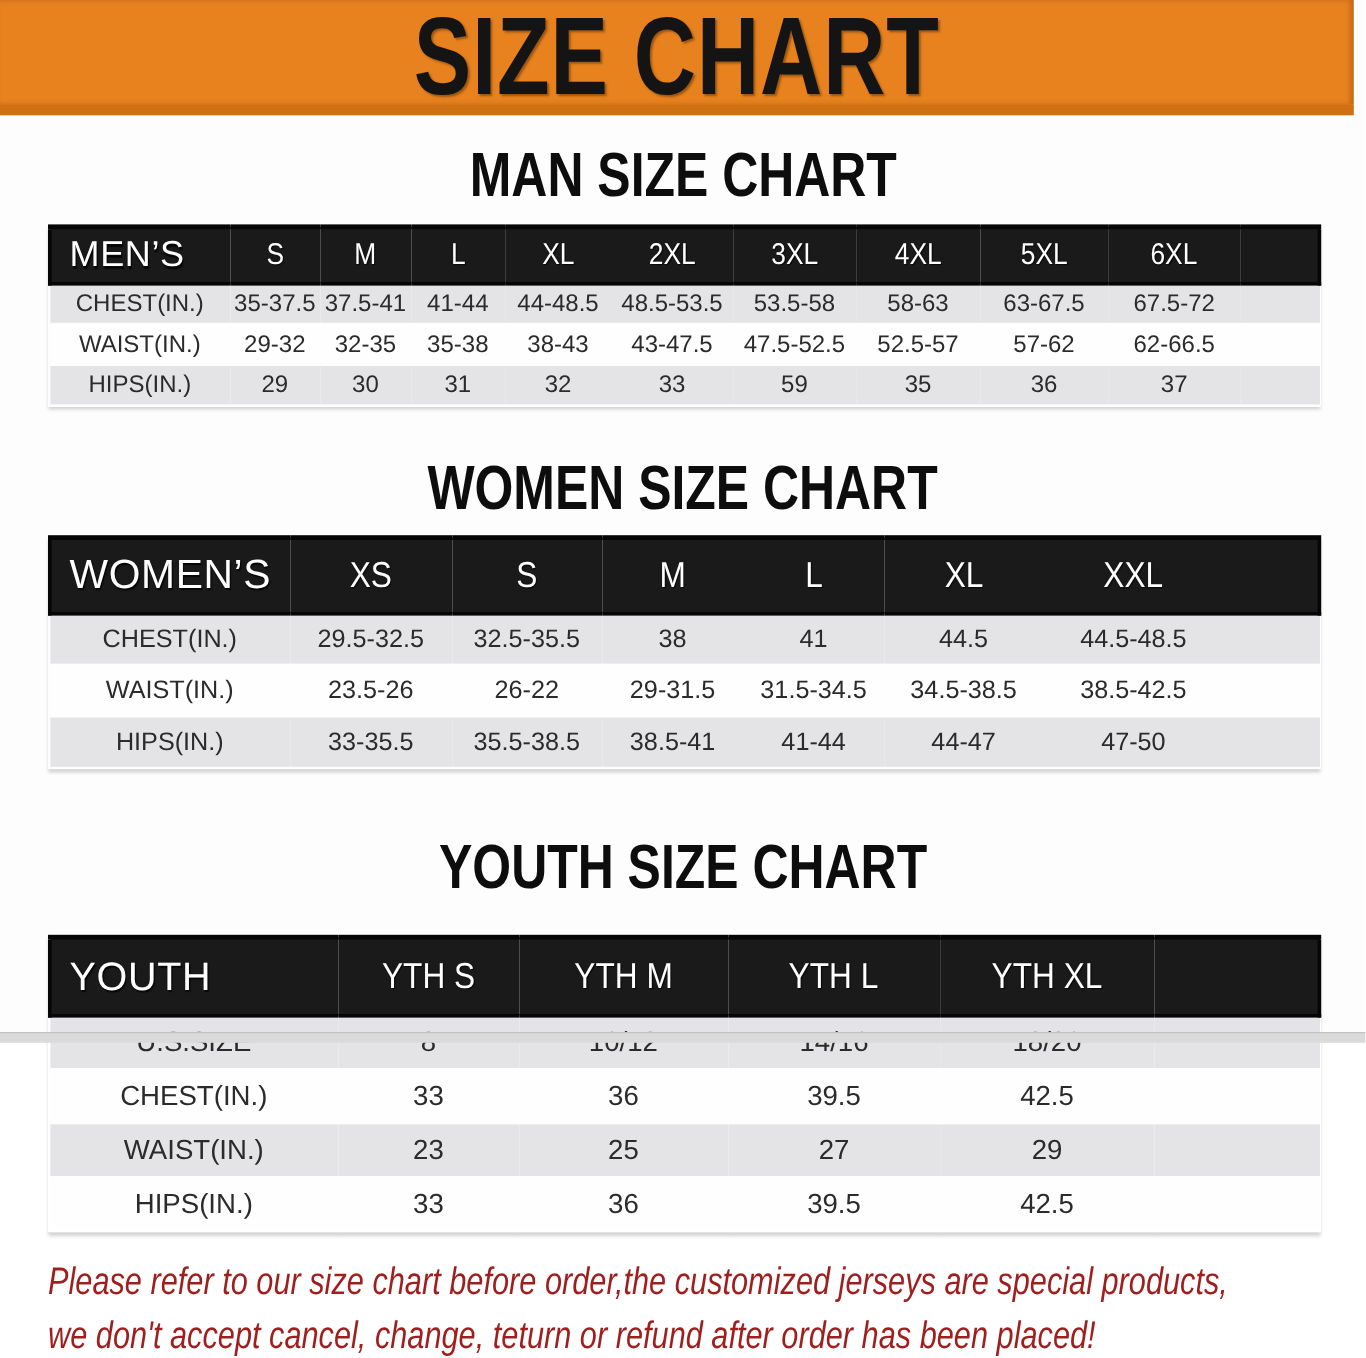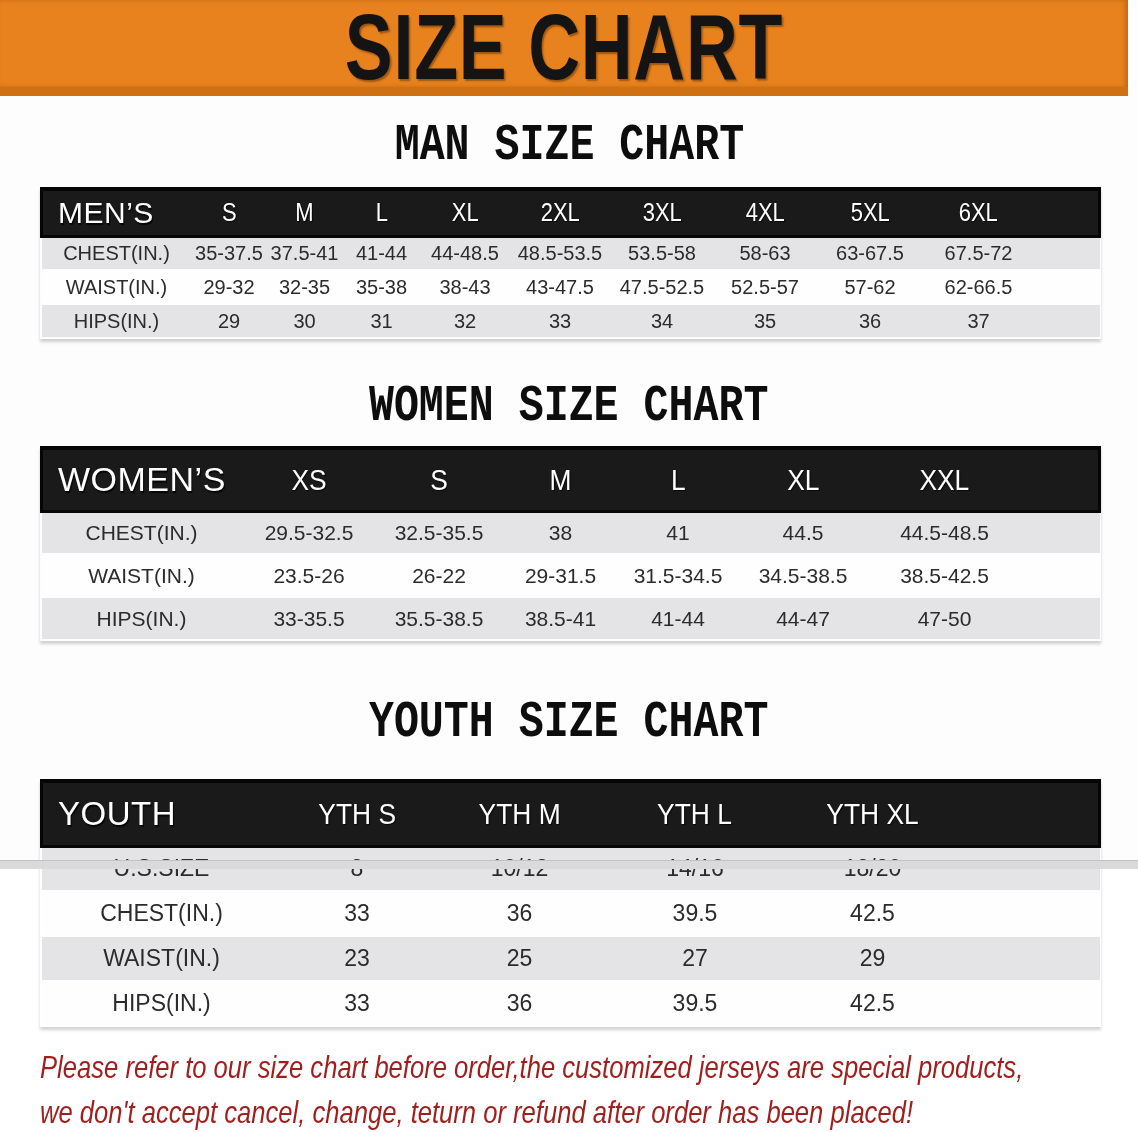--- a/index.html
+++ b/index.html
@@ -23,21 +23,21 @@
     display: inline-block;
     transform: scaleX(0.78);
     font-size: 92px; font-weight: 800; letter-spacing: 1px;
     line-height: 94px;
     color: var(--banner-text, #141414);
     text-shadow: 2px 2px 2px rgba(60,30,0,.45);
     white-space: nowrap;
   }
 
   
-  h2 { text-align: center; font-family: Liberation Mono, monospace; }
+  h2 { text-align: center; }
   h2 .h2-inner {
     display: inline-block;
     transform: scaleX(0.8);
     font-size: 52px; font-weight: 800; color: #0d0d0d;
     line-height: 56px; white-space: nowrap;
   }
   h2.man   { margin: 22px 0 13px; }
   h2.women { margin: 40px 0 11px; }
   h2.youth { margin: 54px 0 28px; }
 
@@ -181,21 +181,21 @@
             <td>62-66.5</td>
             <td></td>
           </tr>
           <tr>
             <td>HIPS(IN.)</td>
             <td>29</td>
             <td>30</td>
             <td>31</td>
             <td>32</td>
             <td>33</td>
-            <td>34</td>
+            <td>59</td>
             <td>35</td>
             <td>36</td>
             <td>37</td>
             <td></td>
           </tr>
         </tbody>
       </table>
   </section>
 
   <section>

